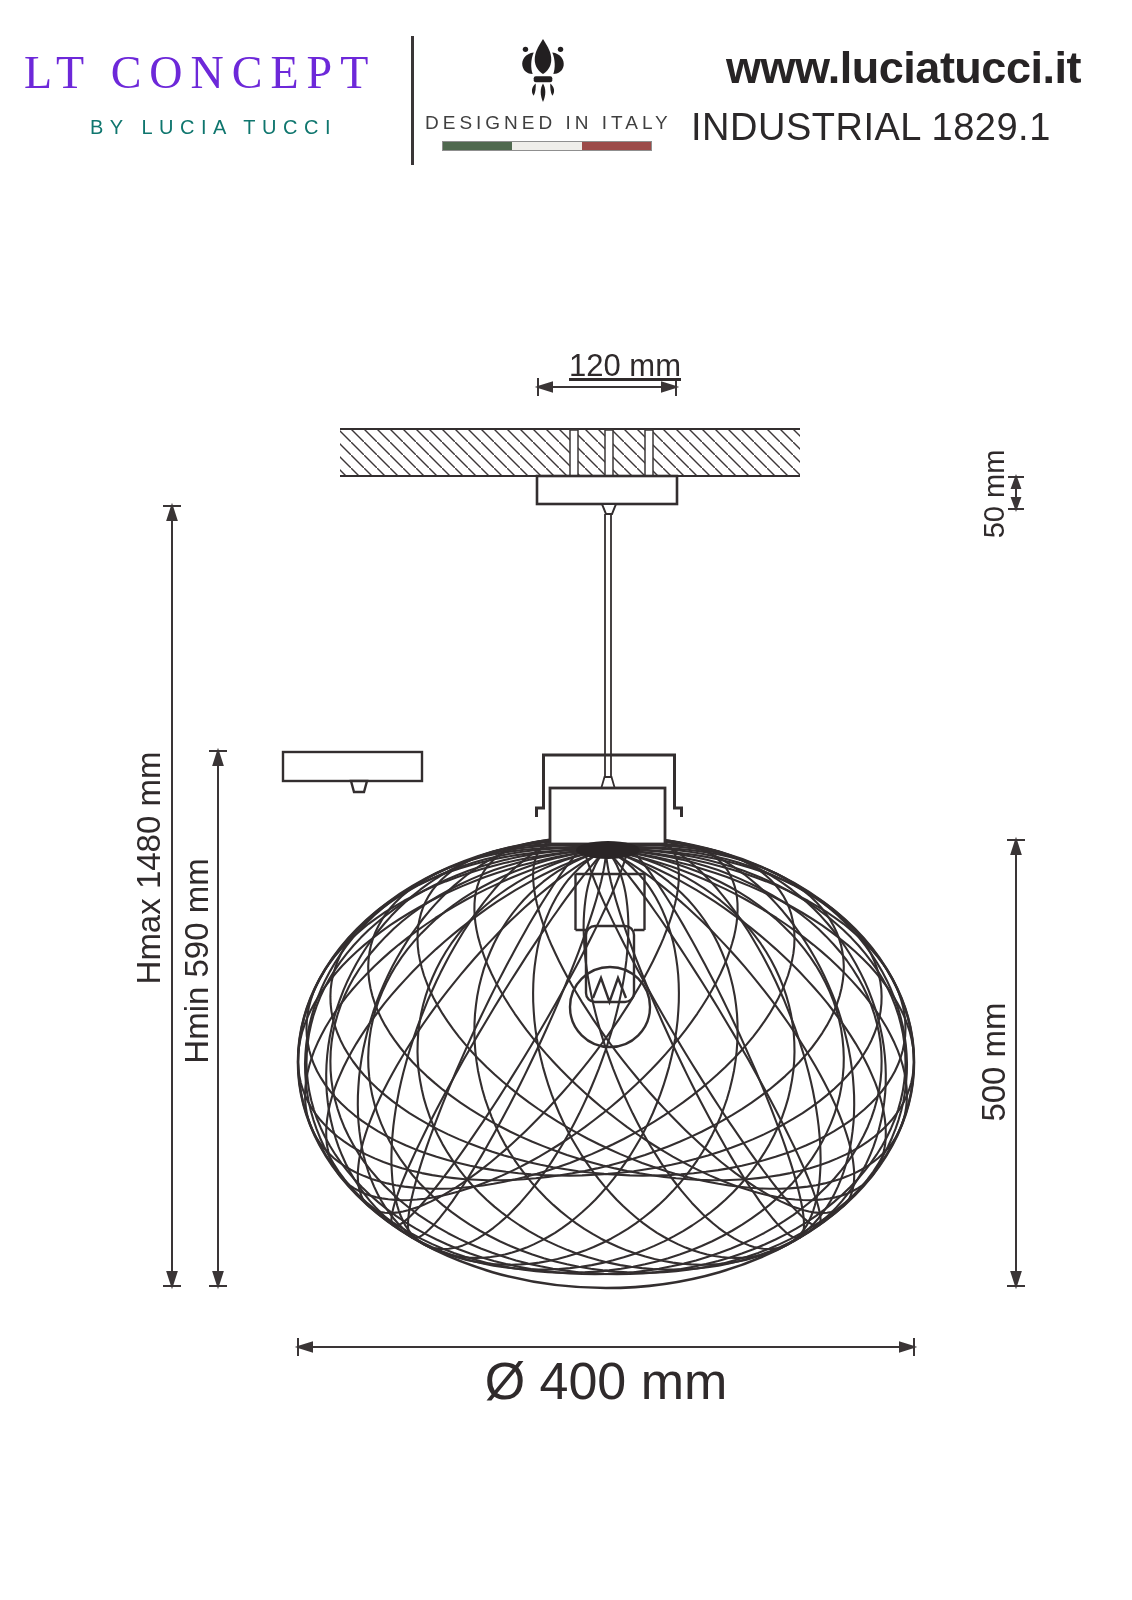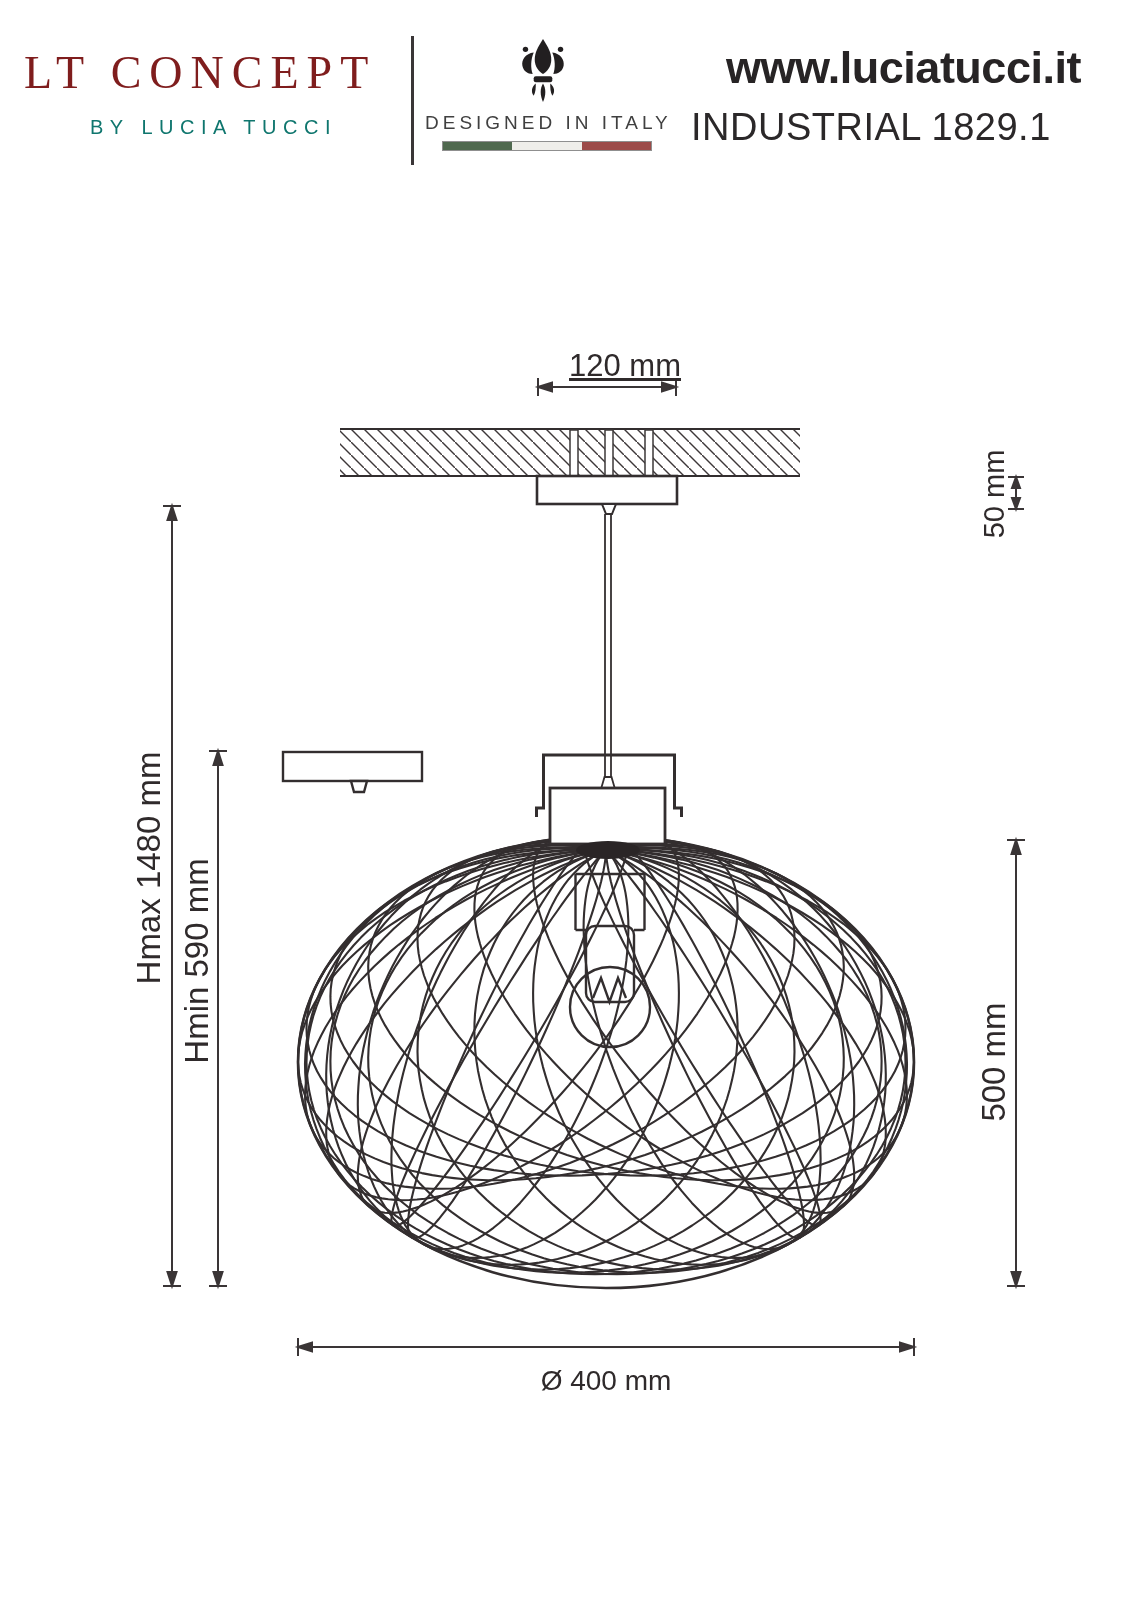--- a/index.html
+++ b/index.html
@@ -1,39 +1,39 @@
 <!DOCTYPE html>
 <html><head>
 <meta charset="utf-8">
 <style>
   html,body{margin:0;padding:0;background:#fdfdfd;}
   .page{position:relative;width:1132px;height:1600px;background:#ffffff;overflow:hidden;
         font-family:"Liberation Sans",sans-serif;color:#2d292a;}
   .abs{position:absolute;white-space:nowrap;}
   
   .logo-title{left:24px;top:46px;font-family:"Liberation Serif",serif;font-size:46px;
-              font-weight:400;letter-spacing:8px;color:#7f1d1d;}
+              font-weight:400;letter-spacing:8px;color:#6d28d9;}
   .logo-sub{left:90px;top:116px;font-size:20px;letter-spacing:6.5px;color:#0f766e;}
   .divider{left:411px;top:36px;width:3px;height:129px;background:#3a3637;}
   .fleur{left:520px;top:38px;width:46px;height:66px;}
   .designed{left:425px;top:112px;font-size:19px;letter-spacing:4px;color:#404040;}
   .flagbar{left:442px;top:141px;width:208px;height:8px;border:1px solid #8f8f8f;display:flex;}
   .flagbar div{flex:1;height:100%;}
   .website{left:726px;top:42px;font-size:45px;font-weight:bold;letter-spacing:-0.5px;color:#272425;}
   .product{left:691px;top:106px;font-size:38px;letter-spacing:0.5px;color:#2b2829;}
   
   .drawing{position:absolute;left:0;top:0;}
   .dim-label{position:absolute;white-space:nowrap;color:#2f2a2b;transform:translate(-50%,-50%);}
   .dim-label.v{transform:translate(-50%,-50%) rotate(-90deg);}
   .d120{left:625px;top:366px;font-size:31px;text-decoration:underline;}
   .d50{left:994px;top:494px;font-size:29px;}
   .dhmax{left:149px;top:868px;font-size:33px;}
   .dhmin{left:197px;top:961px;font-size:33px;}
   .d500{left:994px;top:1062px;font-size:33px;}
-  .d400{left:606px;top:1381px;font-size:28px;}
+  .d400{left:606px;top:1381px;font-size:52px;}
 </style>
 </head>
 <body>
 
 <div class="page">
 
   <div class="abs logo-title">LT CONCEPT</div>
   <div class="abs logo-sub">BY LUCIA TUCCI</div>
   <div class="abs divider"></div>
 

